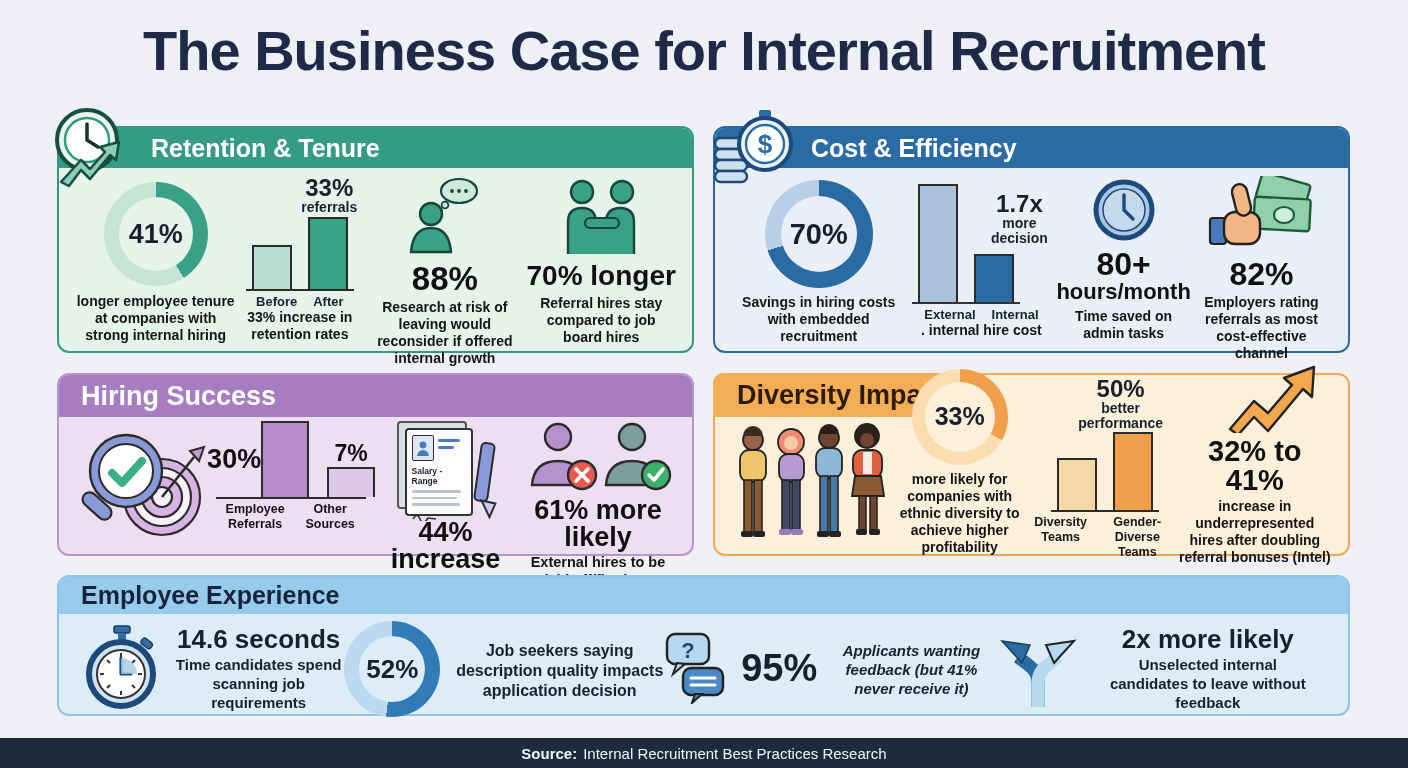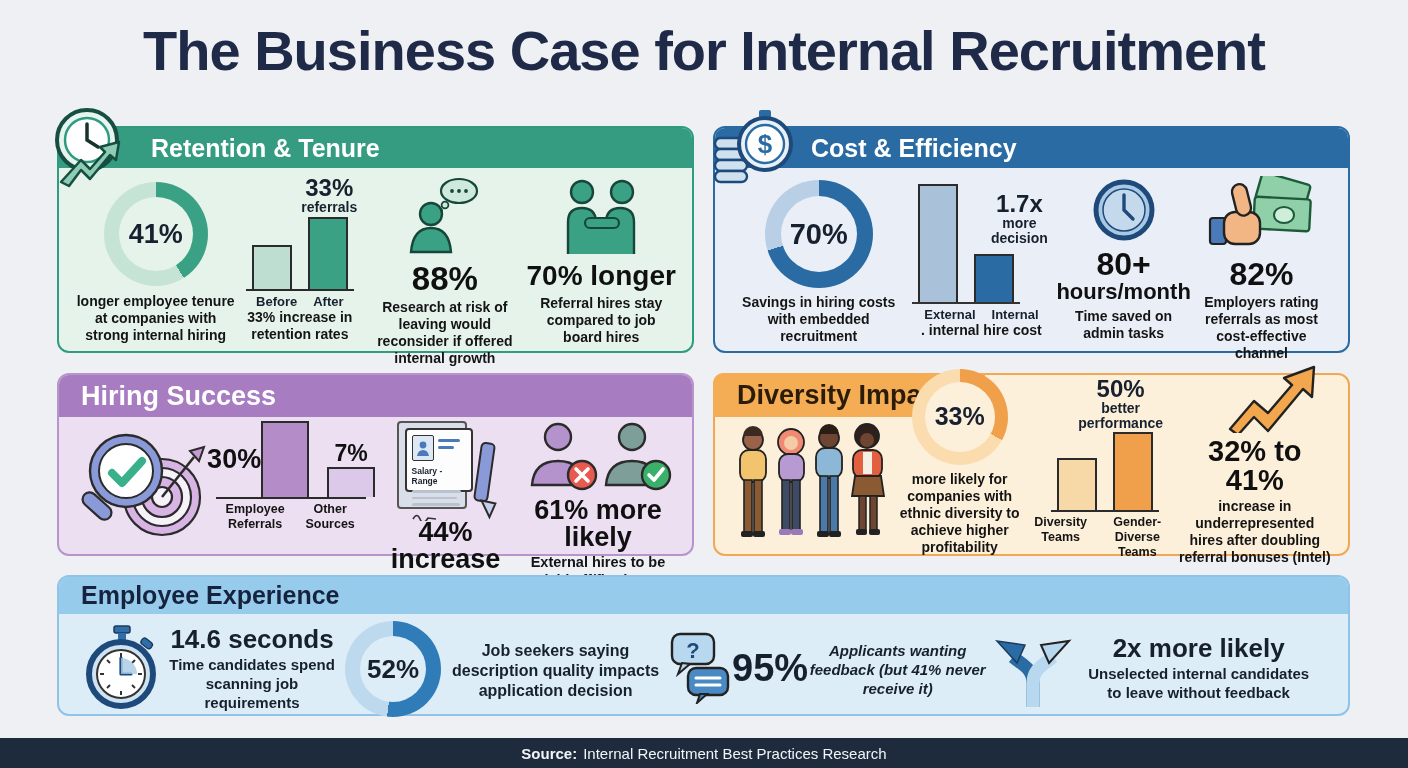--- a/index.html
+++ b/index.html
@@ -40,34 +40,34 @@
   .donut-sky{--fill:#2f7cb8;--rest:#bdd9ee;--hole:#ddedf8;--thick:15px;width:96px;height:96px;}
   
   .mini-chart{display:flex;align-items:flex-end;gap:16px;border-bottom:2px solid #2b2b2b;padding:0 6px;}
   .mini-chart .bar{width:40px;border:2px solid #2b2b2b;border-bottom:none;box-sizing:border-box;}
   .bar-labels{display:flex;gap:16px;justify-content:center;font-size:13px;font-weight:700;margin-top:3px;}
   .callout-val{font-weight:800;font-size:24px;line-height:1;}
   .callout-sub{font-weight:700;font-size:14px;line-height:1.1;}
   
   .doc-wrap{position:relative;width:110px;height:96px;flex:0 0 auto;}
   .doc-back{position:absolute;left:6px;top:0;width:66px;height:84px;background:#d9dee8;border:2px solid #555;border-radius:4px;}
-  .doc-front{position:absolute;left:14px;top:7px;width:68px;height:64px;background:#fdfdfd;border:2px solid #333;border-radius:4px;padding:5px;box-sizing:border-box;}
+  .doc-front{position:absolute;left:14px;top:7px;width:68px;height:88px;background:#fdfdfd;border:2px solid #333;border-radius:4px;padding:5px;box-sizing:border-box;}
   .doc-top{display:flex;gap:4px;}
   .doc-photo{width:20px;height:24px;background:#dce8f6;border:1.5px solid #333;border-radius:2px;display:flex;align-items:center;justify-content:center;}
   .doc-photo svg{display:block;}
   .doc-lines div{height:3px;background:#4a7ab8;border-radius:2px;margin-top:4px;}
   .doc-label{font-size:8.5px;font-weight:700;margin-top:5px;text-align:left;}
   .doc-gray div{height:2.5px;background:#b9c2cf;border-radius:2px;margin-top:4px;}
   .doc-pen{position:absolute;right:0;top:18px;}
   
   #footer{position:absolute;left:0;bottom:0;width:100%;height:30px;background:#1e2b3d;display:flex;align-items:center;justify-content:center;color:#f2f4f7;font-size:15px;}
   #footer b{font-weight:800;margin-right:6px;}
   
   .exp-row{display:flex;align-items:center;justify-content:space-between;padding:10px 30px 0 24px;box-sizing:border-box;}
-  .exp-group{display:flex;align-items:center;text-align:center;}
+  .exp-group{display:flex;align-items:center;gap:14px;text-align:center;}
   .exp-text{display:flex;flex-direction:column;align-items:center;}
   .exp-big{font-weight:800;font-size:26px;line-height:1.05;}
   .exp-cap{font-size:15px;font-weight:700;line-height:1.25;margin-top:3px;}
 </style>
 </head>
 <body>
 
 <div id="stage">
 
   <div class="page-title">The Business Case for Internal Recruitment</div>

